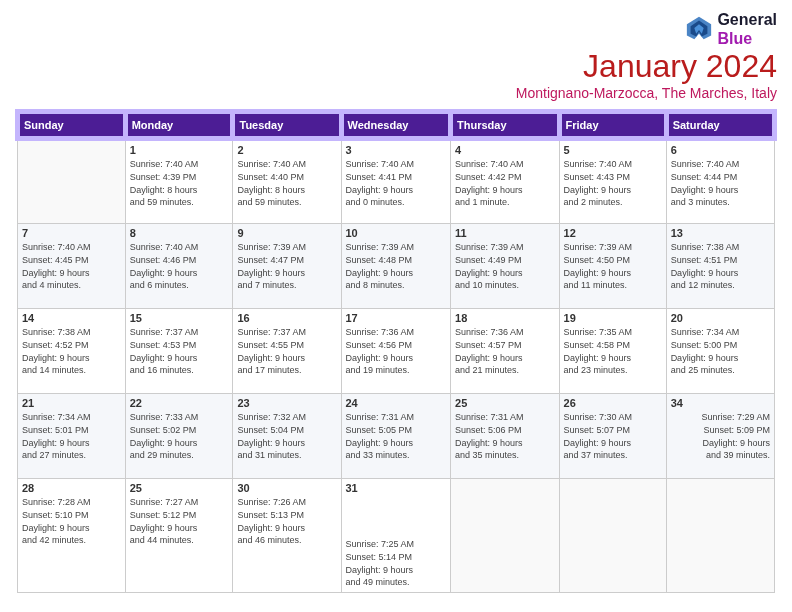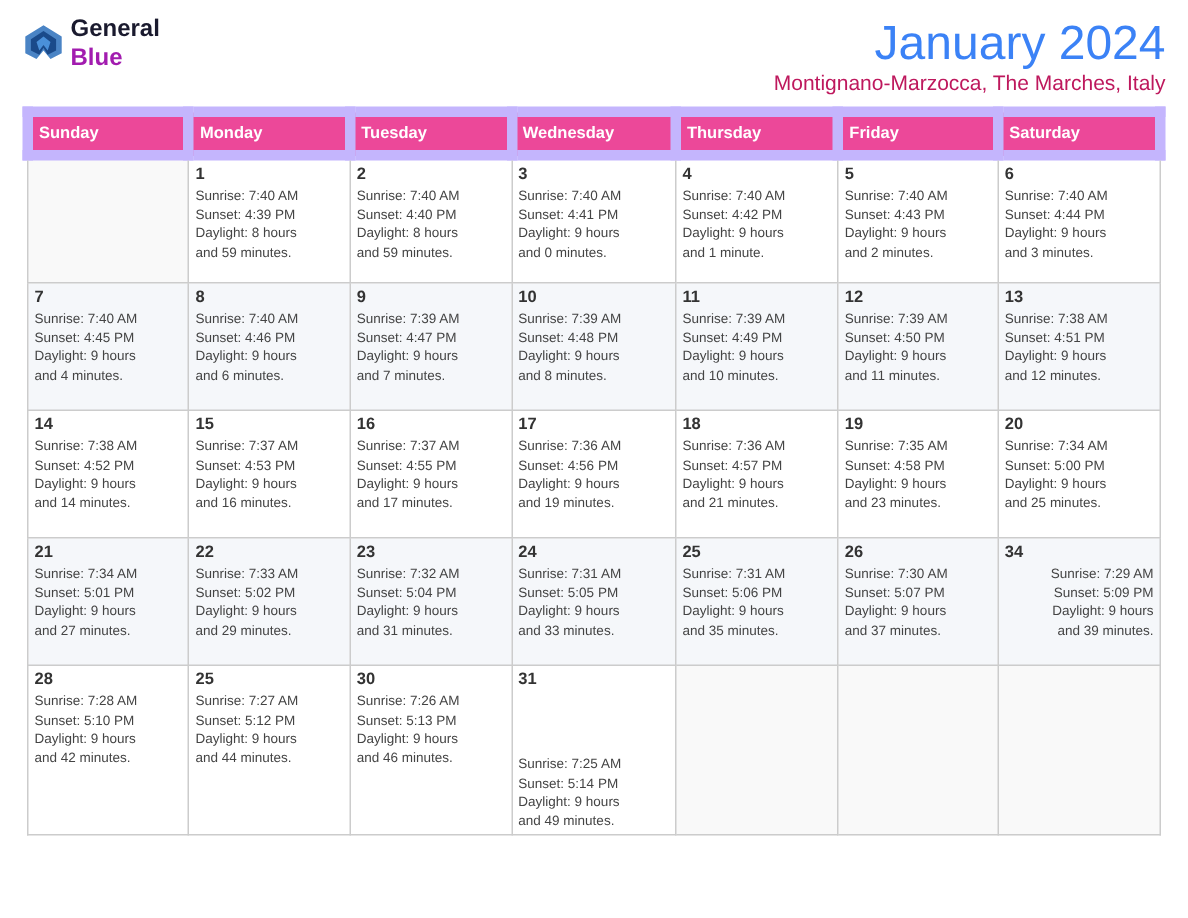--- a/index.html
+++ b/index.html
@@ -11,57 +11,58 @@
       overflow: hidden;
     }
     .page {
       width: 792px;
       height: 612px;
       padding: 10px 15px;
     }
     .header {
       display: flex;
       justify-content: space-between;
-      align-items: flex-start;
+      align-items: flex-end;
       margin-bottom: 8px;
+      flex-direction: column;
     }
     .logo {
       display: flex;
       align-items: center;
       gap: 4px;
     }
     .logo-icon {
       width: 28px;
       height: 28px;
     }
     .title-block {
       text-align: right;
     }
     .month-title {
       font-size: 32px;
       font-weight: 300;
-      color: #3b82f6;
+      color: #b91c1c;
     }
     .location-title {
       font-size: 14px;
       color: #be185d;
     }
     .calendar {
       width: 100%;
       border-collapse: collapse;
       font-size: 10px;
     }
     .calendar th {
-      background: #ec4899;
+      background: #4c1d95;
       color: white;
       padding: 5px 4px;
       text-align: left;
       font-size: 11px;
       font-weight: 600;
-      border: 7px solid #c4b5fd;
+      border: 5px solid #c4b5fd;
     }
     .calendar td {
       border: 1px solid #ccc;
       vertical-align: top;
       padding: 3px 4px;
       width: 113px;
       height: 85px;
       background: #fff;
     }
     .calendar td.empty {

